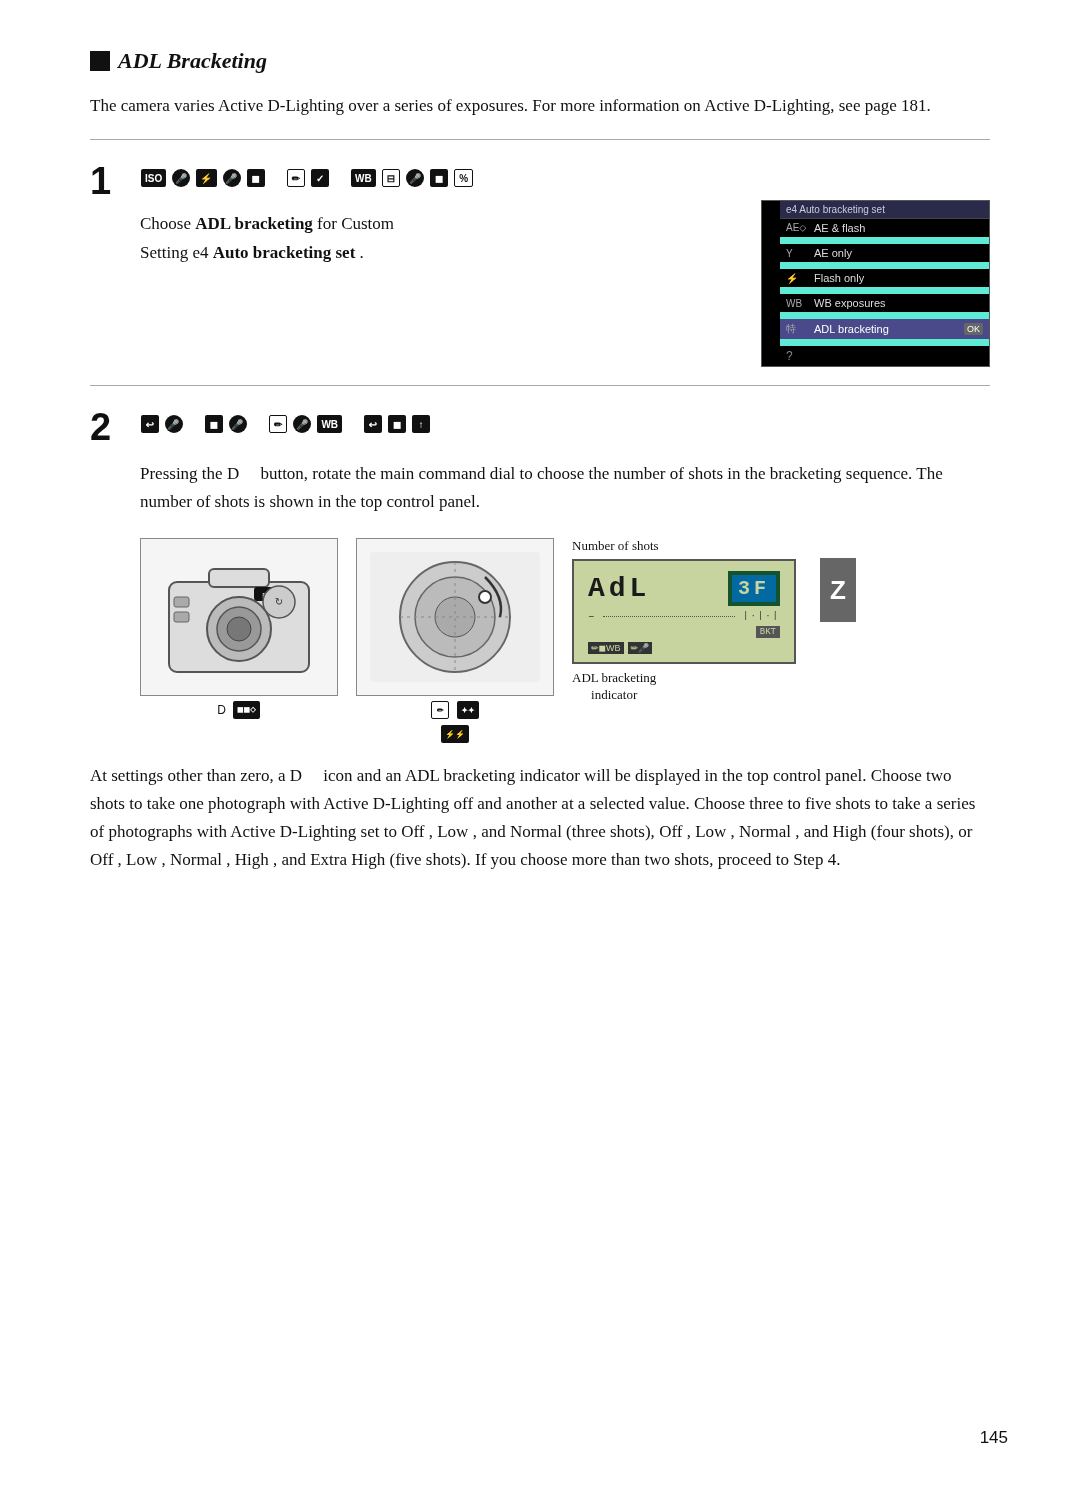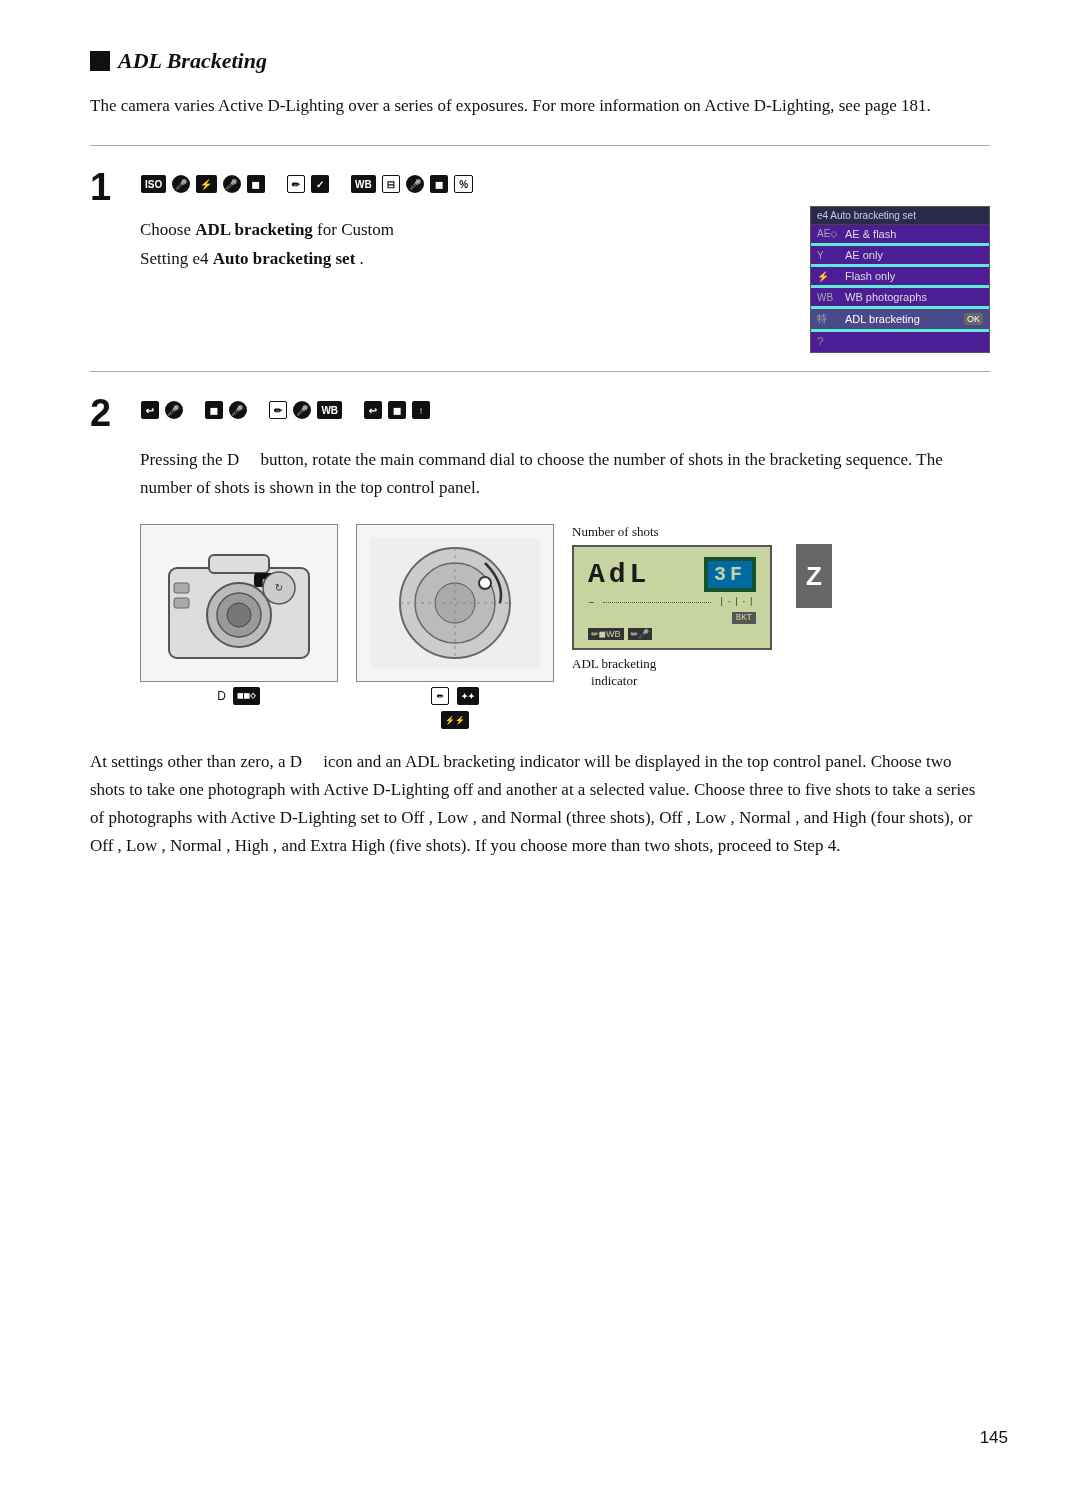--- a/index.html
+++ b/index.html
@@ -30,21 +30,21 @@
       display: inline-block;
       width: 20px;
       height: 20px;
       background: #111;
       margin-right: 8px;
       flex-shrink: 0;
     }
     .intro-text {
       font-size: 17px;
       line-height: 1.6;
-      margin-bottom: 26px;
+      margin-bottom: 20px;
     }
     hr.section-divider {
       border: none;
       border-top: 1px solid #aaa;
       margin: 18px 0 22px 0;
     }
     
     .step-block {
       margin-bottom: 0;
     }
@@ -110,44 +110,45 @@
     .step1-text {
       flex: 1;
       font-size: 17px;
       line-height: 1.7;
     }
     .step1-text strong {
       font-weight: bold;
     }
     
     .camera-menu {
-      width: 180px;
+      width: 229px;
       border: 1.5px solid #555;
-      background: #4c1d95;
+      background: #000000;
       color: #e0e0e0;
       font-family: Arial, sans-serif;
       font-size: 11px;
       flex-shrink: 0;
       margin-top: -10px;
+      padding-left: 18px;
     }
     .menu-title-bar {
       background: #2a2a4a;
       color: #ccd;
       padding: 3px 6px;
       font-size: 10px;
       border-bottom: 1px solid #444;
     }
     .menu-item {
       display: flex;
       align-items: center;
       padding: 3px 6px;
       gap: 6px;
       font-size: 11px;
       color: #ddd;
-      border-bottom: 3px solid #5eead4;
+      border-bottom: 7px solid #5eead4;
     }
     .menu-item.selected {
       background: #4a4a8a;
       color: #fff;
     }
     .menu-item .menu-abbr {
       font-size: 10px;
       color: #aaa;
       min-width: 22px;
     }
@@ -196,21 +197,21 @@
     .lcd-label-top {
       font-size: 13px;
       text-align: right;
       margin-bottom: 5px;
     }
     .lcd-display {
       background: #c8d4a0;
       border: 2px solid #555;
       padding: 10px 14px 8px 14px;
       font-family: 'Courier New', monospace;
-      width: 200px;
+      width: 224px;
       position: relative;
     }
     .lcd-top-row {
       display: flex;
       justify-content: space-between;
       align-items: center;
       font-size: 28px;
       font-weight: bold;
       letter-spacing: 4px;
       color: #1a1a1a;
@@ -345,21 +346,21 @@
         <div class="menu-item">
           <span class="menu-abbr">Y</span>
           <span>AE only</span>
         </div>
         <div class="menu-item">
           <span class="menu-abbr">⚡</span>
           <span>Flash only</span>
         </div>
         <div class="menu-item">
           <span class="menu-abbr">WB</span>
-          <span>WB photographs</span>
+          <span>WB exposures</span>
         </div>
         <div class="menu-item selected">
           <span class="menu-abbr">特</span>
           <span>ADL bracketing</span>
           <span class="ok-badge">OK</span>
         </div>
         <div class="menu-question">?</div>
       </div>
     </div>
   </div>

